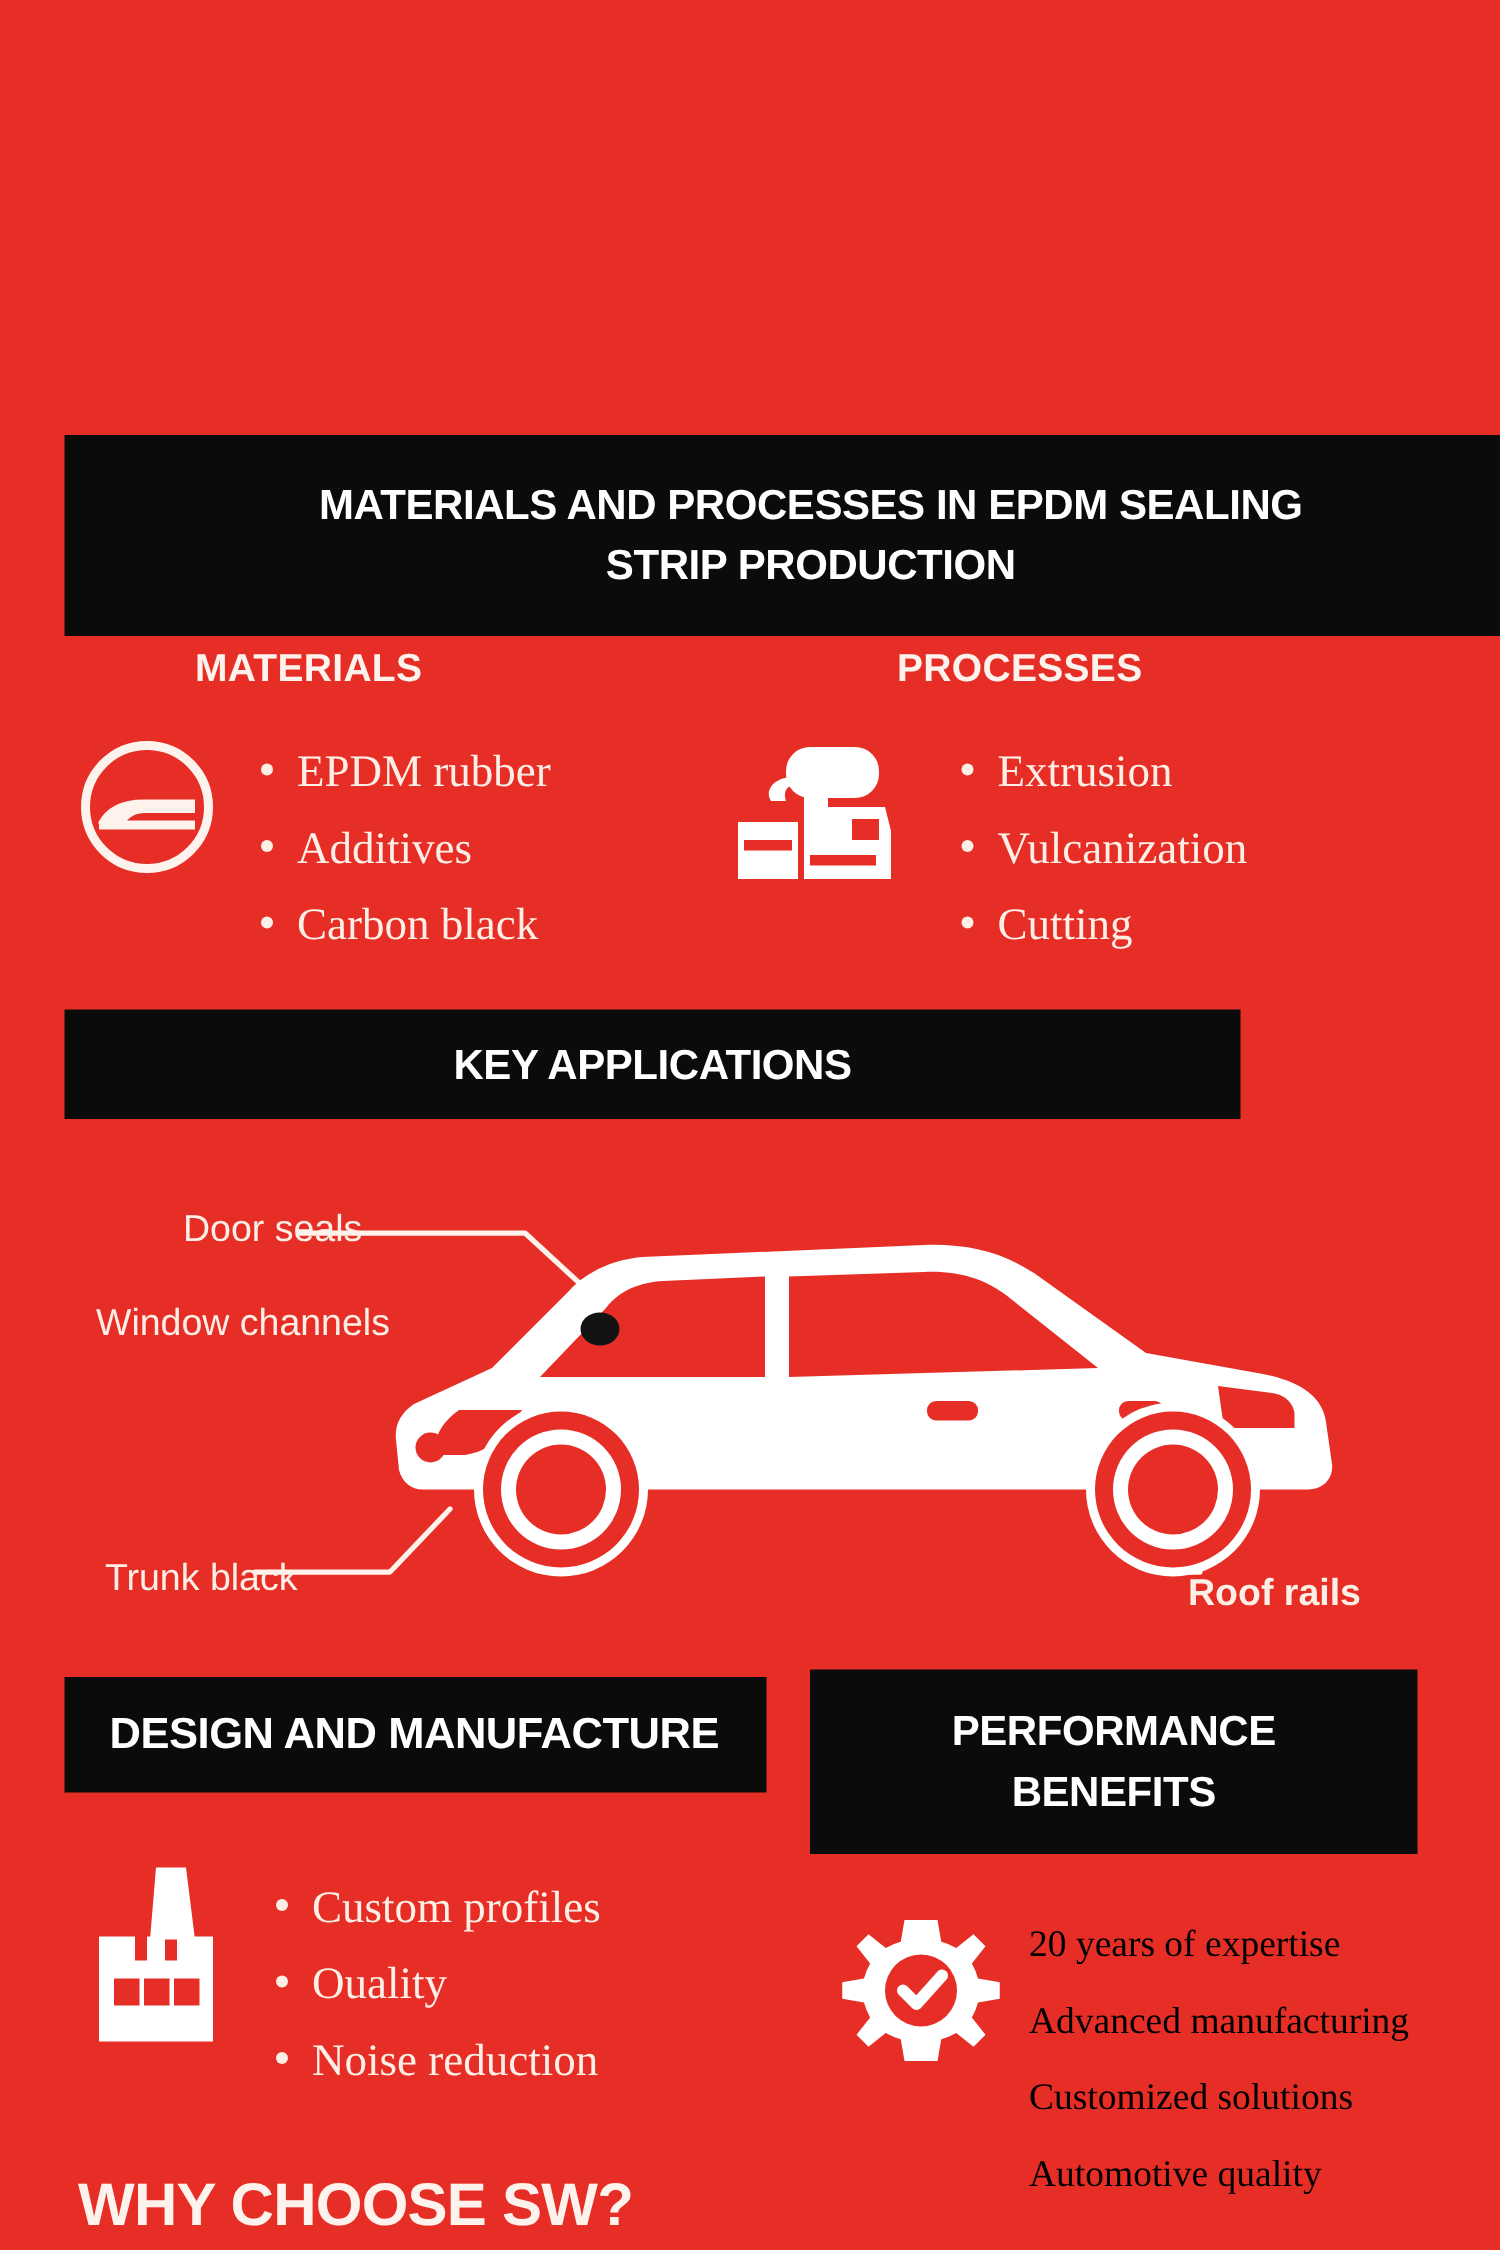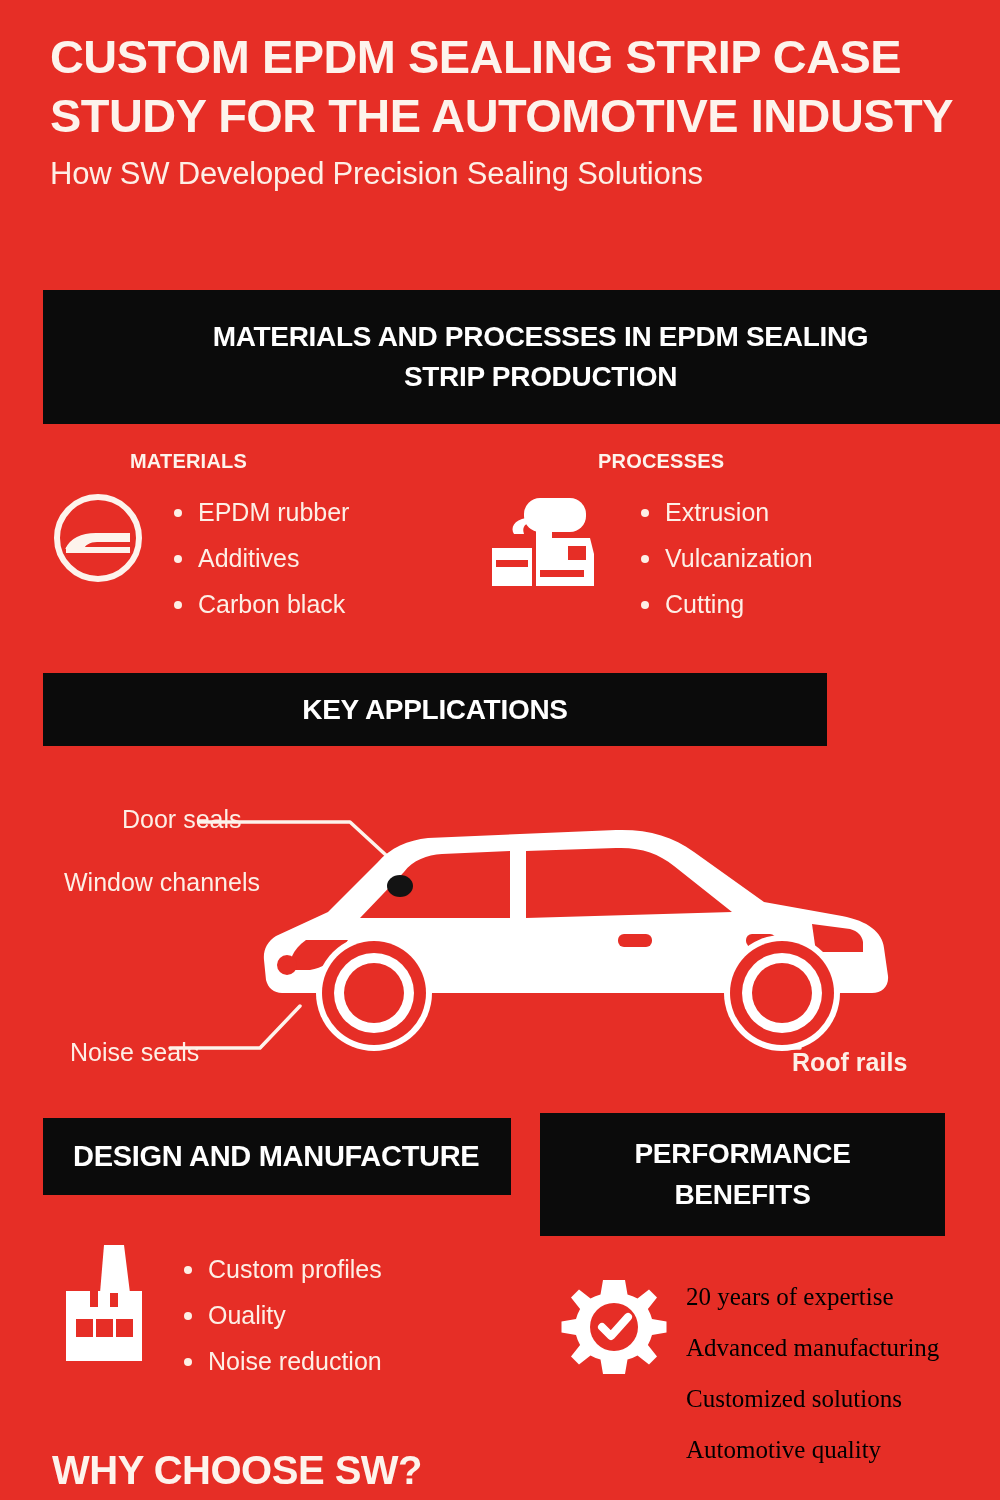--- a/index.html
+++ b/index.html
@@ -97,39 +97,38 @@
   #banner-performance .banner-text {
     font-size: 28px;
     line-height: 1.45;
   }
 
   
   .col-heading {
     position: absolute;
     font-family: "Liberation Sans", sans-serif;
     font-weight: bold;
-    font-size: 20px;
+    font-size: 26px;
     color: #FDF3EC;
     letter-spacing: 0.2px;
     text-transform: uppercase;
-    margin-top: 20px;
   }
   #heading-materials { left: 130px; top: 430px; }
   #heading-processes { left: 598px; top: 430px; }
 
   
   .bullet-list {
     position: absolute;
     margin: 0;
     padding: 0;
     list-style: none;
   }
   .bullet-list li {
-    font-family: Liberation Sans, sans-serif;
-    font-size: 25px;
+    font-family: Liberation Serif, serif;
+    font-size: 30px;
     color: #FDEFE6;
     line-height: 1;
     margin-bottom: 21px;
     position: relative;
     padding-left: 28px;
     white-space: nowrap;
   }
   .bullet-list li::before {
     content: "";
     position: absolute;
@@ -196,25 +195,20 @@
     color: #FDF3EC;
     letter-spacing: -0.5px;
     text-transform: uppercase;
   }
 </style>
 </head>
 <body>
 
 <div class="page">
 
-  <div class="header">
-    <h1 class="title">CUSTOM EPDM SEALING STRIP CASE
-STUDY FOR THE AUTOMOTIVE INDUSTY</h1>
-    <p class="subtitle">How SW Developed Precision Sealing Solutions</p>
-  </div>
 
   <div class="banner" id="banner-materials">
     <span class="banner-text">MATERIALS AND PROCESSES IN EPDM SEALING
 STRIP PRODUCTION</span>
   </div>
 
   <div class="col-heading" id="heading-materials">MATERIALS</div>
 
   <div class="icon-wrap" id="icon-materials">
     <svg width="92" height="92" viewBox="0 0 92 92">
@@ -313,21 +307,21 @@
     <g>
       <circle cx="722" cy="203" r="58" fill="#FFFFFF"></circle>
       <circle cx="722" cy="203" r="52" fill="#E62E26"></circle>
       <circle cx="722" cy="203" r="40" fill="#FFFFFF"></circle>
       <circle cx="722" cy="203" r="30" fill="#E62E26"></circle>
     </g>
   </svg>
 
   <div class="callout-label" id="label-door-seals">Door seals</div>
   <div class="callout-label" id="label-window-channels">Window channels</div>
-  <div class="callout-label" id="label-trunk-seals">Noise seals</div>
+  <div class="callout-label" id="label-trunk-seals">Trunk black</div>
   <div class="callout-label" id="label-roof-rails">Roof rails</div>
 
   <div class="banner" id="banner-design">
     <span class="banner-text">DESIGN AND MANUFACTURE</span>
   </div>
 
   <div class="banner" id="banner-performance">
     <span class="banner-text">PERFORMANCE
 BENEFITS</span>
   </div>

